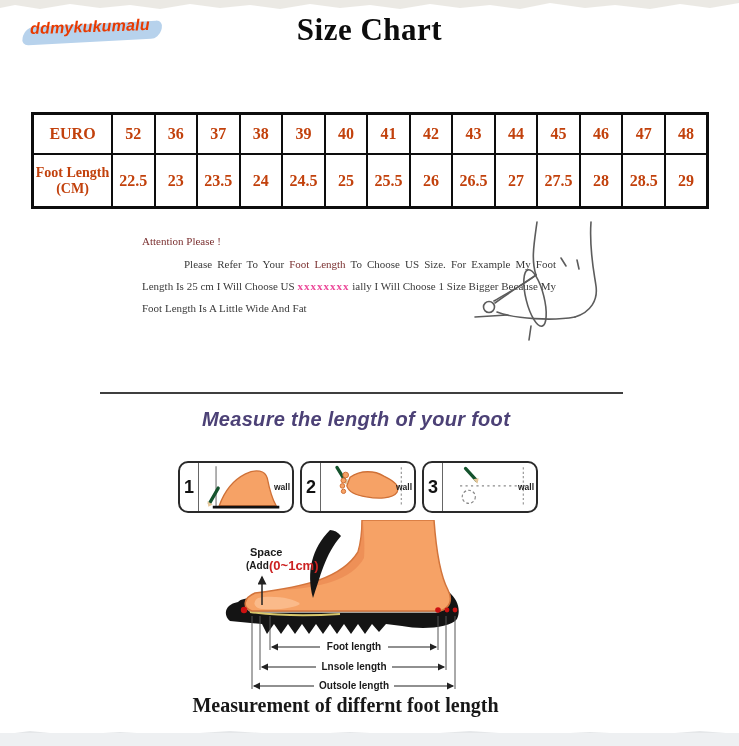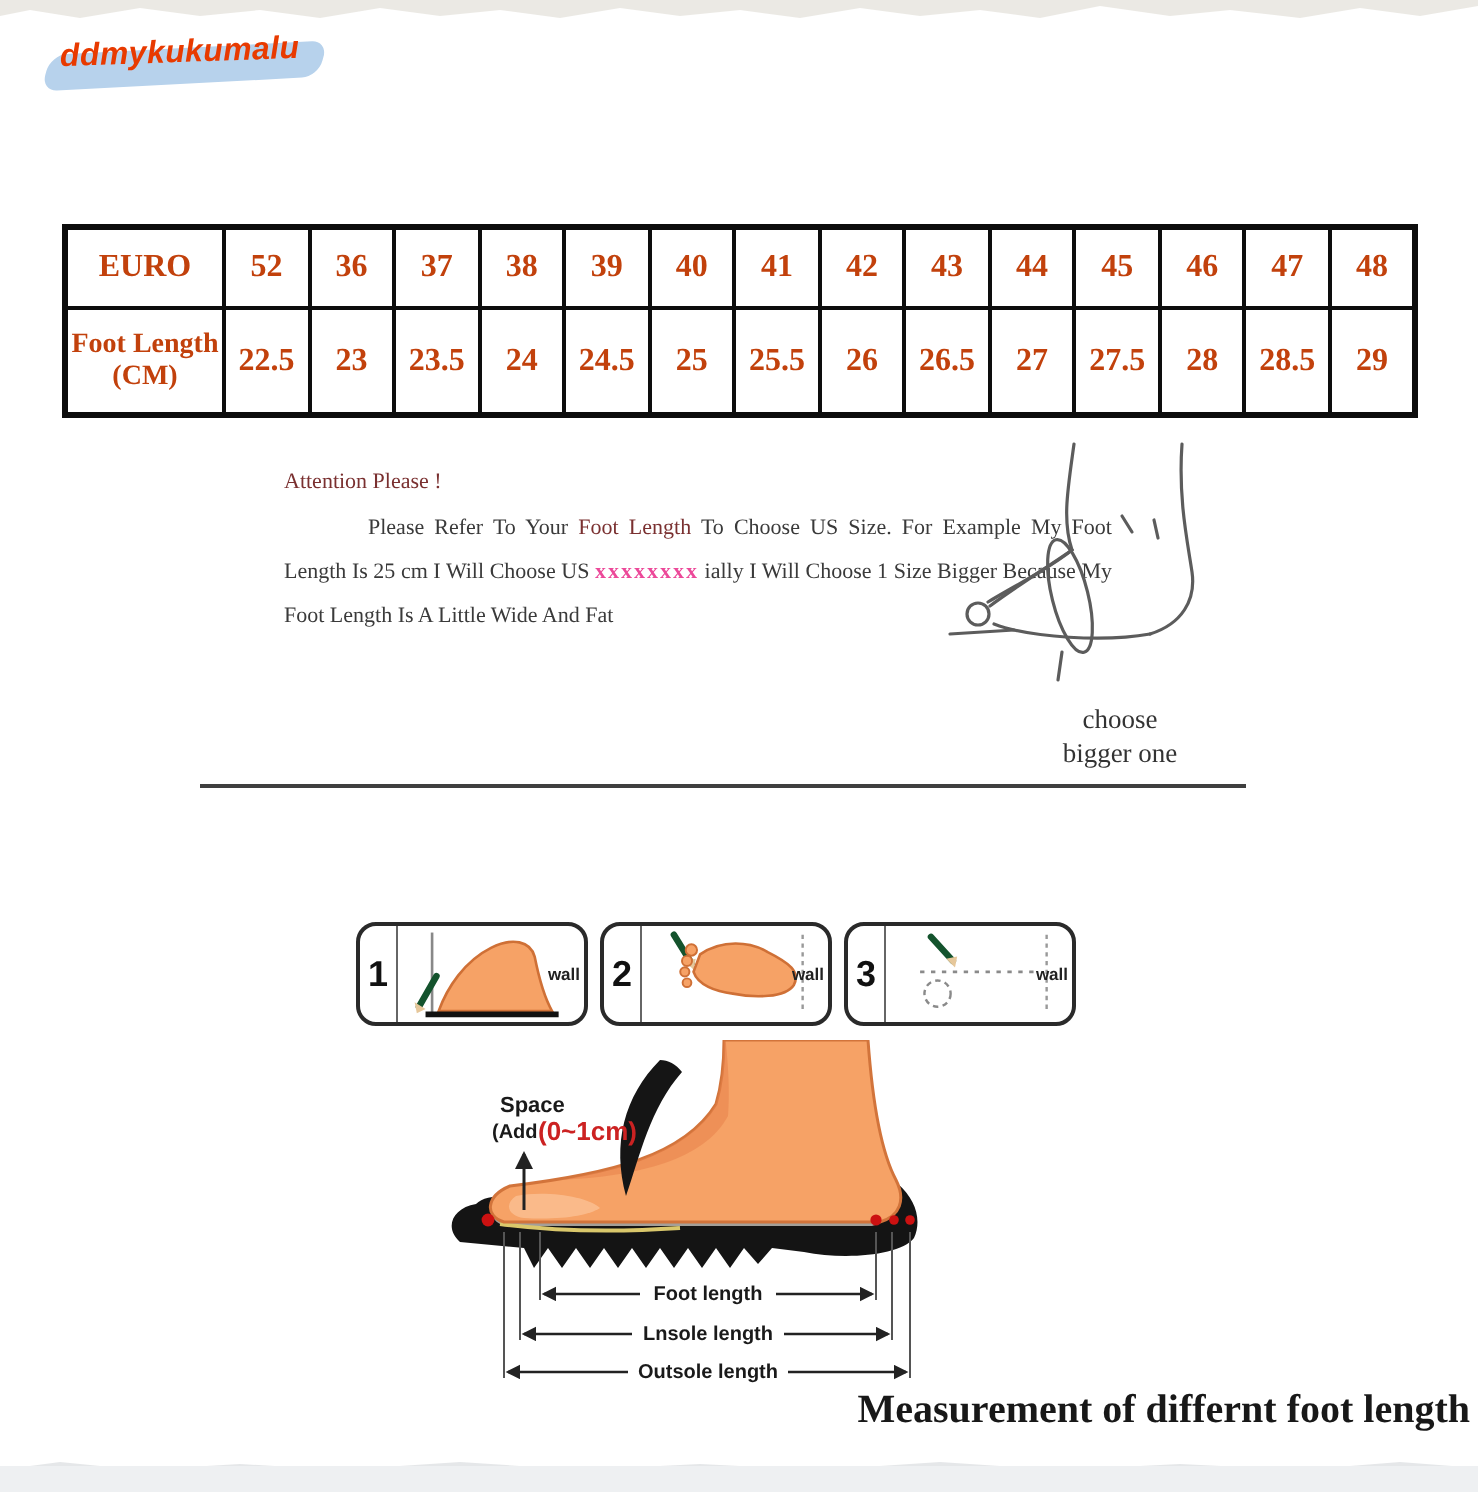--- a/index.html
+++ b/index.html
@@ -47,34 +47,35 @@
 
   
   .steps{position:absolute;left:178px;top:461px;display:flex;gap:6px;}
   .step{position:relative;width:112px;height:48px;border:2.5px solid #2a2a2a;border-radius:10px;background:#fff;display:flex;align-items:stretch;}
   .step .num{width:18px;display:flex;align-items:center;justify-content:center;font-family:"Liberation Sans",sans-serif;font-weight:bold;font-size:18px;color:#111;border-right:1.5px solid #666;}
   .step svg{flex:1;}
   .step .wall{position:absolute;right:2px;top:50%;transform:translateY(-50%);font-family:"Liberation Sans",sans-serif;font-size:8.5px;font-weight:bold;color:#222;}
 
   .big-foot{position:absolute;left:210px;top:520px;}
 
-  .footer-caption{position:absolute;left:0;top:694px;width:691px;text-align:right;font-size:20px;font-weight:bold;color:#181818;padding-left:44px;}
+  .footer-caption{position:absolute;left:0;top:694px;width:691px;text-align:center;font-size:20px;font-weight:bold;color:#181818;}
 </style>
 </head>
 <body>
 
 <div id="stage">
 
   <div class="torn-top"></div>
 
   <div class="logo">
     <div class="blob"></div>
     <div class="txt">ddmykukumalu</div>
   </div>
 
+  <div class="title">Size Chart</div>
 
 
   <table class="size">
     <tbody>
         <tr class="r1">
       <td class="rowhead">EURO</td>
       <td>52</td>
       <td>36</td>
       <td>37</td>
       <td>38</td>
@@ -123,27 +124,24 @@
       <path d="M64,2 C61,24 58,40 63,55"></path>
       <path d="M63,55 C50,64 34,74 22,83"></path>
       <ellipse cx="62" cy="78" rx="9" ry="29" transform="rotate(-14 62 78)"></ellipse>
       <path d="M58,106 L56,120"></path>
       <path d="M88,38 l5,8"></path>
       <path d="M104,40 l2,9"></path>
       <path d="M2,97 L34,95"></path>
     </g>
   </svg>
 
-  <div class="choose-bigger">
-    <div>choose</div>
-    <div>bigger one</div>
-  </div>
 
   <div class="divider"></div>
 
+  <div class="measure-heading">Measure the length of your foot</div>
 
   <div class="steps">
 
     <div class="step">
       <div class="num">1</div>
       <svg viewBox="0 0 70 44">
         <line x1="8" y1="3" x2="8" y2="41" stroke="#888" stroke-width="1.2"></line>
         <line x1="2" y1="37" x2="10" y2="23" stroke="#14532d" stroke-width="3" stroke-linecap="round"></line>
         <polygon points="1,40 0,35 5,38" fill="#e6c79a"></polygon>
         <path d="M11,39 C15,28 23,16 35,10 C45,5 53,7 55,14 C57,24 59,32 63,39 Z" fill="#f6a266" stroke="#cf7036" stroke-width="1.2"></path>

